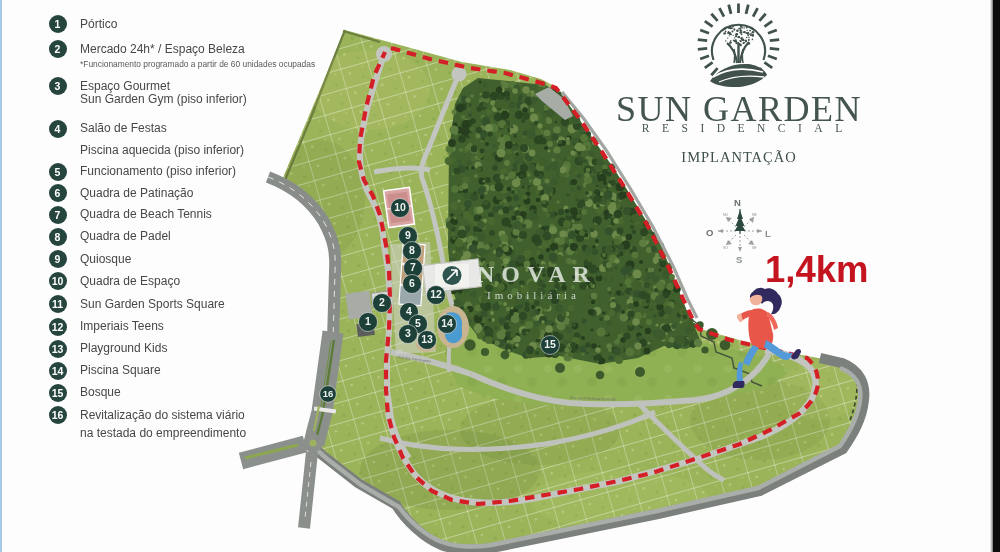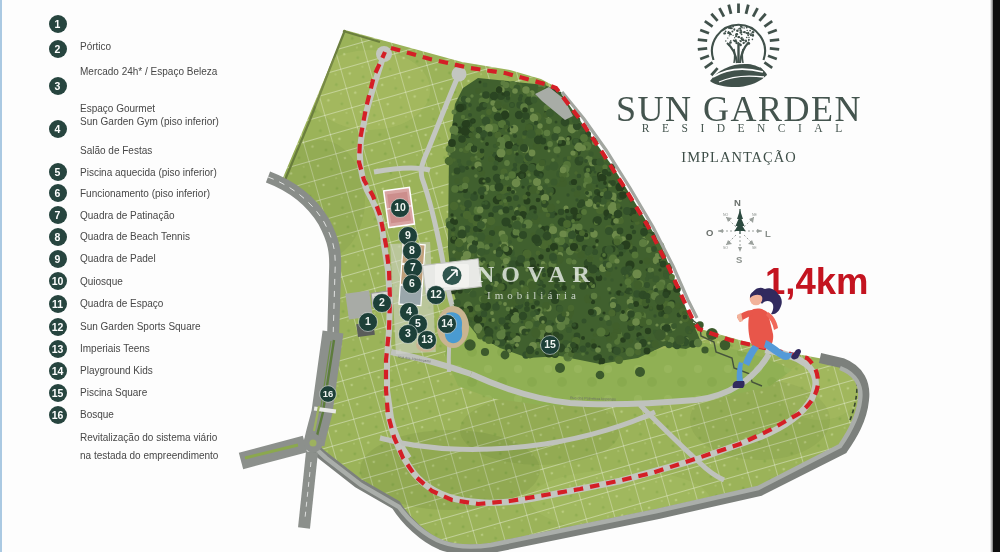--- a/index.html
+++ b/index.html
@@ -1,19 +1,19 @@
 <!DOCTYPE html>
 <html><head><meta charset="utf-8">
 <style>
 html,body{margin:0;padding:0;background:#fff;width:1000px;height:552px;overflow:hidden;
 font-family:"Liberation Sans",sans-serif;}
 #page{position:relative;width:1000px;height:552px;background:#fdfdfd;}
 .lci{position:absolute;left:48.5px;width:18px;height:18px;border-radius:50%;background:#27453f;
 color:#fff;font-size:10.5px;font-weight:bold;text-align:center;line-height:18px;}
-.ltx{position:absolute;left:80px;font-size:10px;color:#474747;white-space:nowrap;margin-top:24px;}
+.ltx{position:absolute;left:80px;font-size:12px;color:#474747;white-space:nowrap;}
 .lfn{position:absolute;left:80px;font-size:8.4px;color:#5a5a5a;white-space:nowrap;}
 </style></head>
 <body>
 <div id="page">
 
 <svg width="1000" height="552" viewBox="0 0 1000 552" style="position:absolute;left:0;top:0">
 <defs>
 <pattern id="lots" width="28" height="20" patternUnits="userSpaceOnUse" patternTransform="rotate(-16)">
   <rect width="28" height="20" fill="#9bb359"></rect>
   <rect width="28" height="1" y="0" fill="rgba(255,255,255,.38)"></rect>
@@ -1620,20 +1620,21 @@
 
 <div style="position:absolute;left:0;top:0;width:2px;height:552px;background:#aac9e2"></div>
 
 <div style="position:absolute;right:0;top:0;width:7px;height:552px;background:#0d0d0d"></div>
 <div style="position:absolute;right:7px;top:0;width:3px;height:552px;background:linear-gradient(to right,#fff,#777)"></div>
 
 <div class="lci" style="top:15px">1</div>
     <div class="ltx" style="top:16.5px">Pórtico</div>
 <div class="lci" style="top:40px">2</div>
     <div class="ltx" style="top:41.5px">Mercado 24h* / Espaço Beleza</div>
+<div class="lfn" style="top:59.0px">*Funcionamento programado a partir de 60 unidades ocupadas</div>
 <div class="lci" style="top:77px">3</div>
     <div class="ltx" style="top:78.5px">Espaço Gourmet</div>
 <div class="ltx" style="top:92px">Sun Garden Gym (piso inferior)</div>
 <div class="lci" style="top:119.5px">4</div>
     <div class="ltx" style="top:121.0px">Salão de Festas</div>
 <div class="ltx" style="top:142.5px">Piscina aquecida (piso inferior)</div>
 <div class="lci" style="top:162.5px">5</div>
     <div class="ltx" style="top:164.0px">Funcionamento (piso inferior)</div>
 <div class="lci" style="top:184px">6</div>
     <div class="ltx" style="top:185.5px">Quadra de Patinação</div>
@@ -1828,21 +1829,21 @@
 <text x="752" y="249" font-size="3.5" fill="#8a908c">SE</text>
 
 <path d="M740,210 L743,219 L741.5,219 L744.5,226 L742.5,226 L745.5,231 L734.5,231 L737.5,226 L735.5,226 L738.5,219 L737,219 Z" fill="#2d4a40"></path>
 <path d="M740,209 L740,234" stroke="#2d4a40" stroke-width="1.2"></path>
 <text x="734" y="206" font-size="9.5" font-weight="bold" fill="#6a706c" font-family="Liberation Sans,sans-serif">N</text>
 <text x="736" y="263" font-size="9.5" font-weight="bold" fill="#8a908c" font-family="Liberation Sans,sans-serif">S</text>
 <text x="706" y="236" font-size="9.5" font-weight="bold" fill="#6a706c" font-family="Liberation Sans,sans-serif">O</text>
 <text x="765" y="237" font-size="9.5" font-weight="bold" fill="#8a908c" font-family="Liberation Sans,sans-serif">L</text>
 </svg>
 
-<div style="position:absolute;left:765px;top:249px;font-size:36.5px;font-weight:bold;color:#c41420;margin-top:12px;">1,4km</div>
+<div style="position:absolute;left:765px;top:249px;font-size:36.5px;font-weight:bold;color:#c41420;">1,4km</div>
 
 <svg width="75" height="110" viewBox="728 285 75 110" style="position:absolute;left:728px;top:285px">
 
 <path d="M752,295 C753,289 760,286 765,289 C770,287 776,290 778,294 C781,296 783,301 781,306 C779,312 775,315 771,314 C774,309 774,304 771,302 C768,300 764,301 762,304 L759,300 C756,298 753,297 752,295 Z" fill="#312a5e"></path>
 
 <circle cx="756" cy="299" r="6.3" fill="#f2b39b"></circle>
 
 <path d="M750,296 C751,291 758,289 762,292 C764,294 764,296 763,297 C760,294 754,294 750,298 Z" fill="#312a5e"></path>
 
 <path d="M750,311 C755,307 764,308 768,313 L773,334 C774,342 771,348 764,349 L753,347 C748,339 747,322 750,311 Z" fill="#e8564a"></path>

